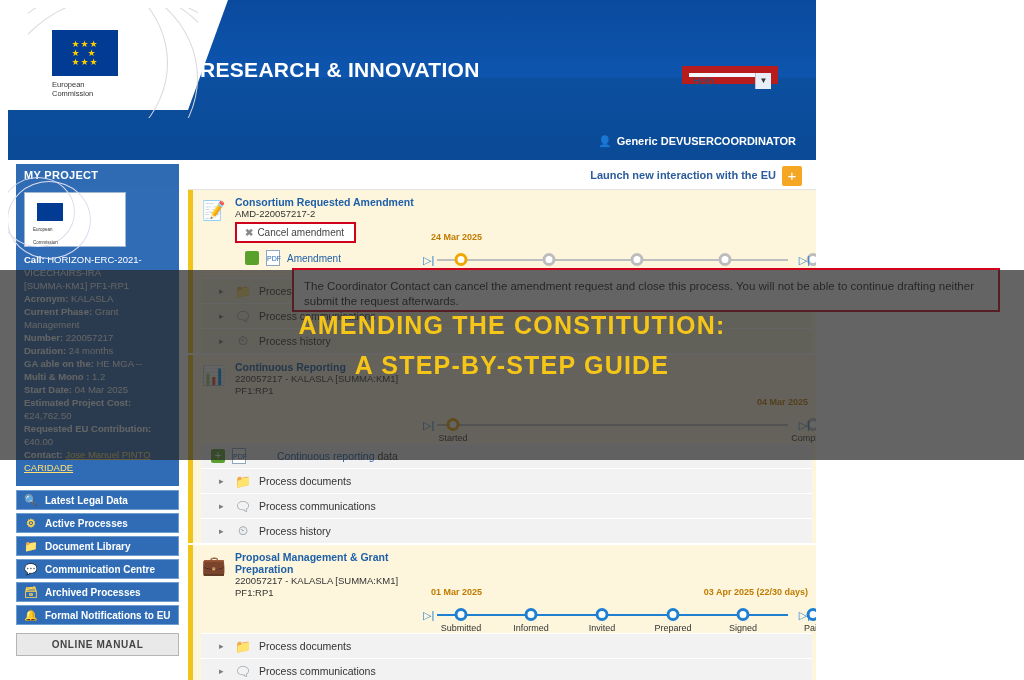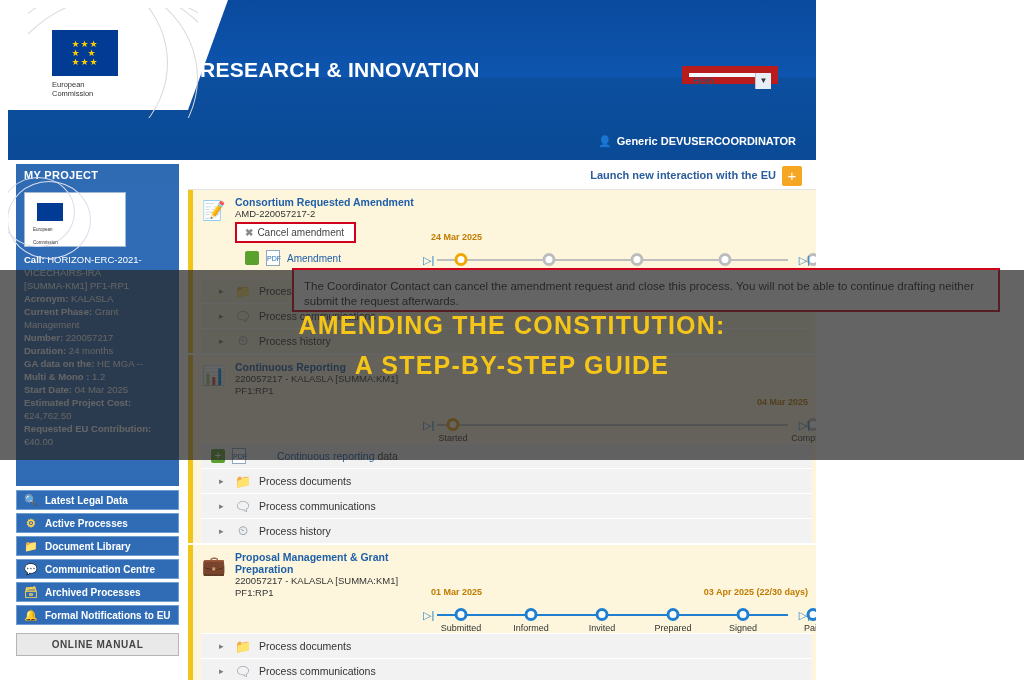--- a/index.html
+++ b/index.html
@@ -283,39 +283,43 @@
         </p>
         <p class="kv">
           <b>Number:</b>
           <span>220057217</span>
         </p>
         <p class="kv">
           <b>Duration:</b>
           <span>24 months</span>
         </p>
         <p class="kv">
-          <b>GA data on the:</b>
+          <b>GA able on the:</b>
           <span>HE MGA --</span>
         </p>
         <p class="kv">
           <b>Multi &amp; Mono :</b>
           <span>1.2</span>
         </p>
         <p class="kv">
           <b>Start Date:</b>
           <span>04 Mar 2025</span>
         </p>
         <p class="kv">
           <b>Estimated Project Cost:</b>
         </p>
         <p class="kv">€24,762.50</p>
         <p class="kv">
           <b>Requested EU Contribution:</b>
         </p>
         <p class="kv">€40.00</p>
+        <p class="kv">
+          <b>Contact:</b>
+          <span class="link">Jose Manuel PINTO CARIDADE</span>
+        </p>
       </div>
 
       <div class="sb-btns">
         <div class="sb-btn">
           <span class="ic">🔍</span>
           <span>Latest Legal Data</span>
         </div>
         <div class="sb-btn">
           <span class="ic">⚙</span>
           <span>Active Processes</span>

